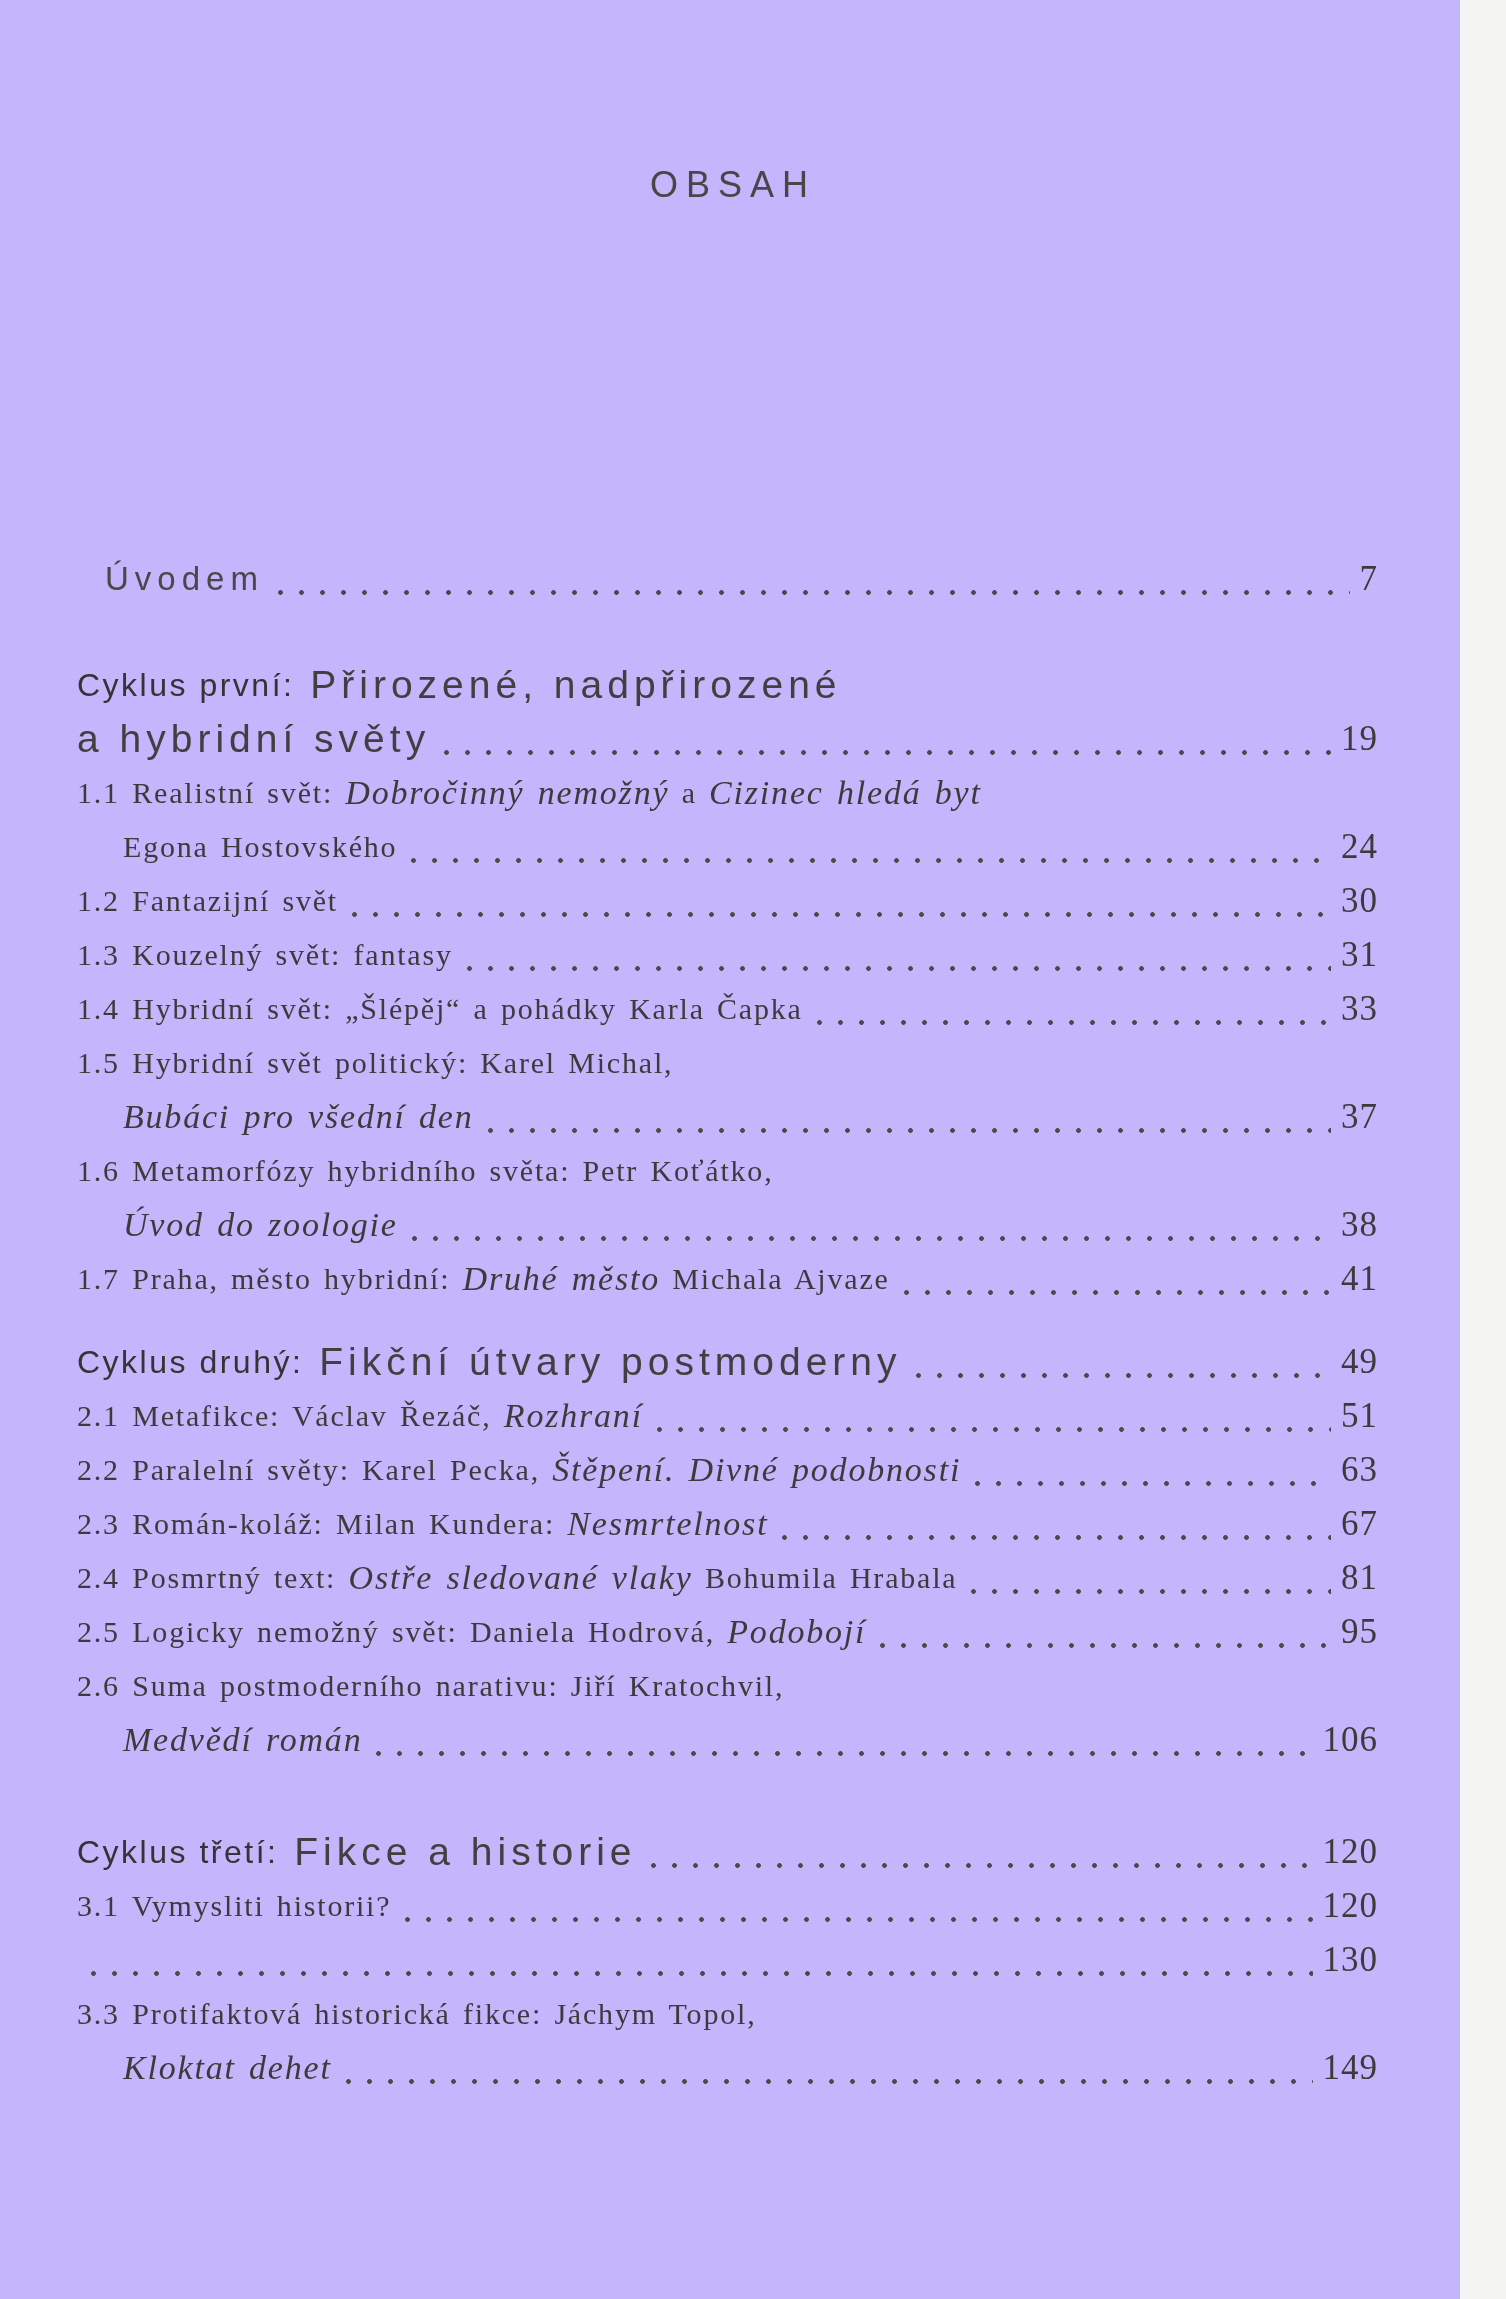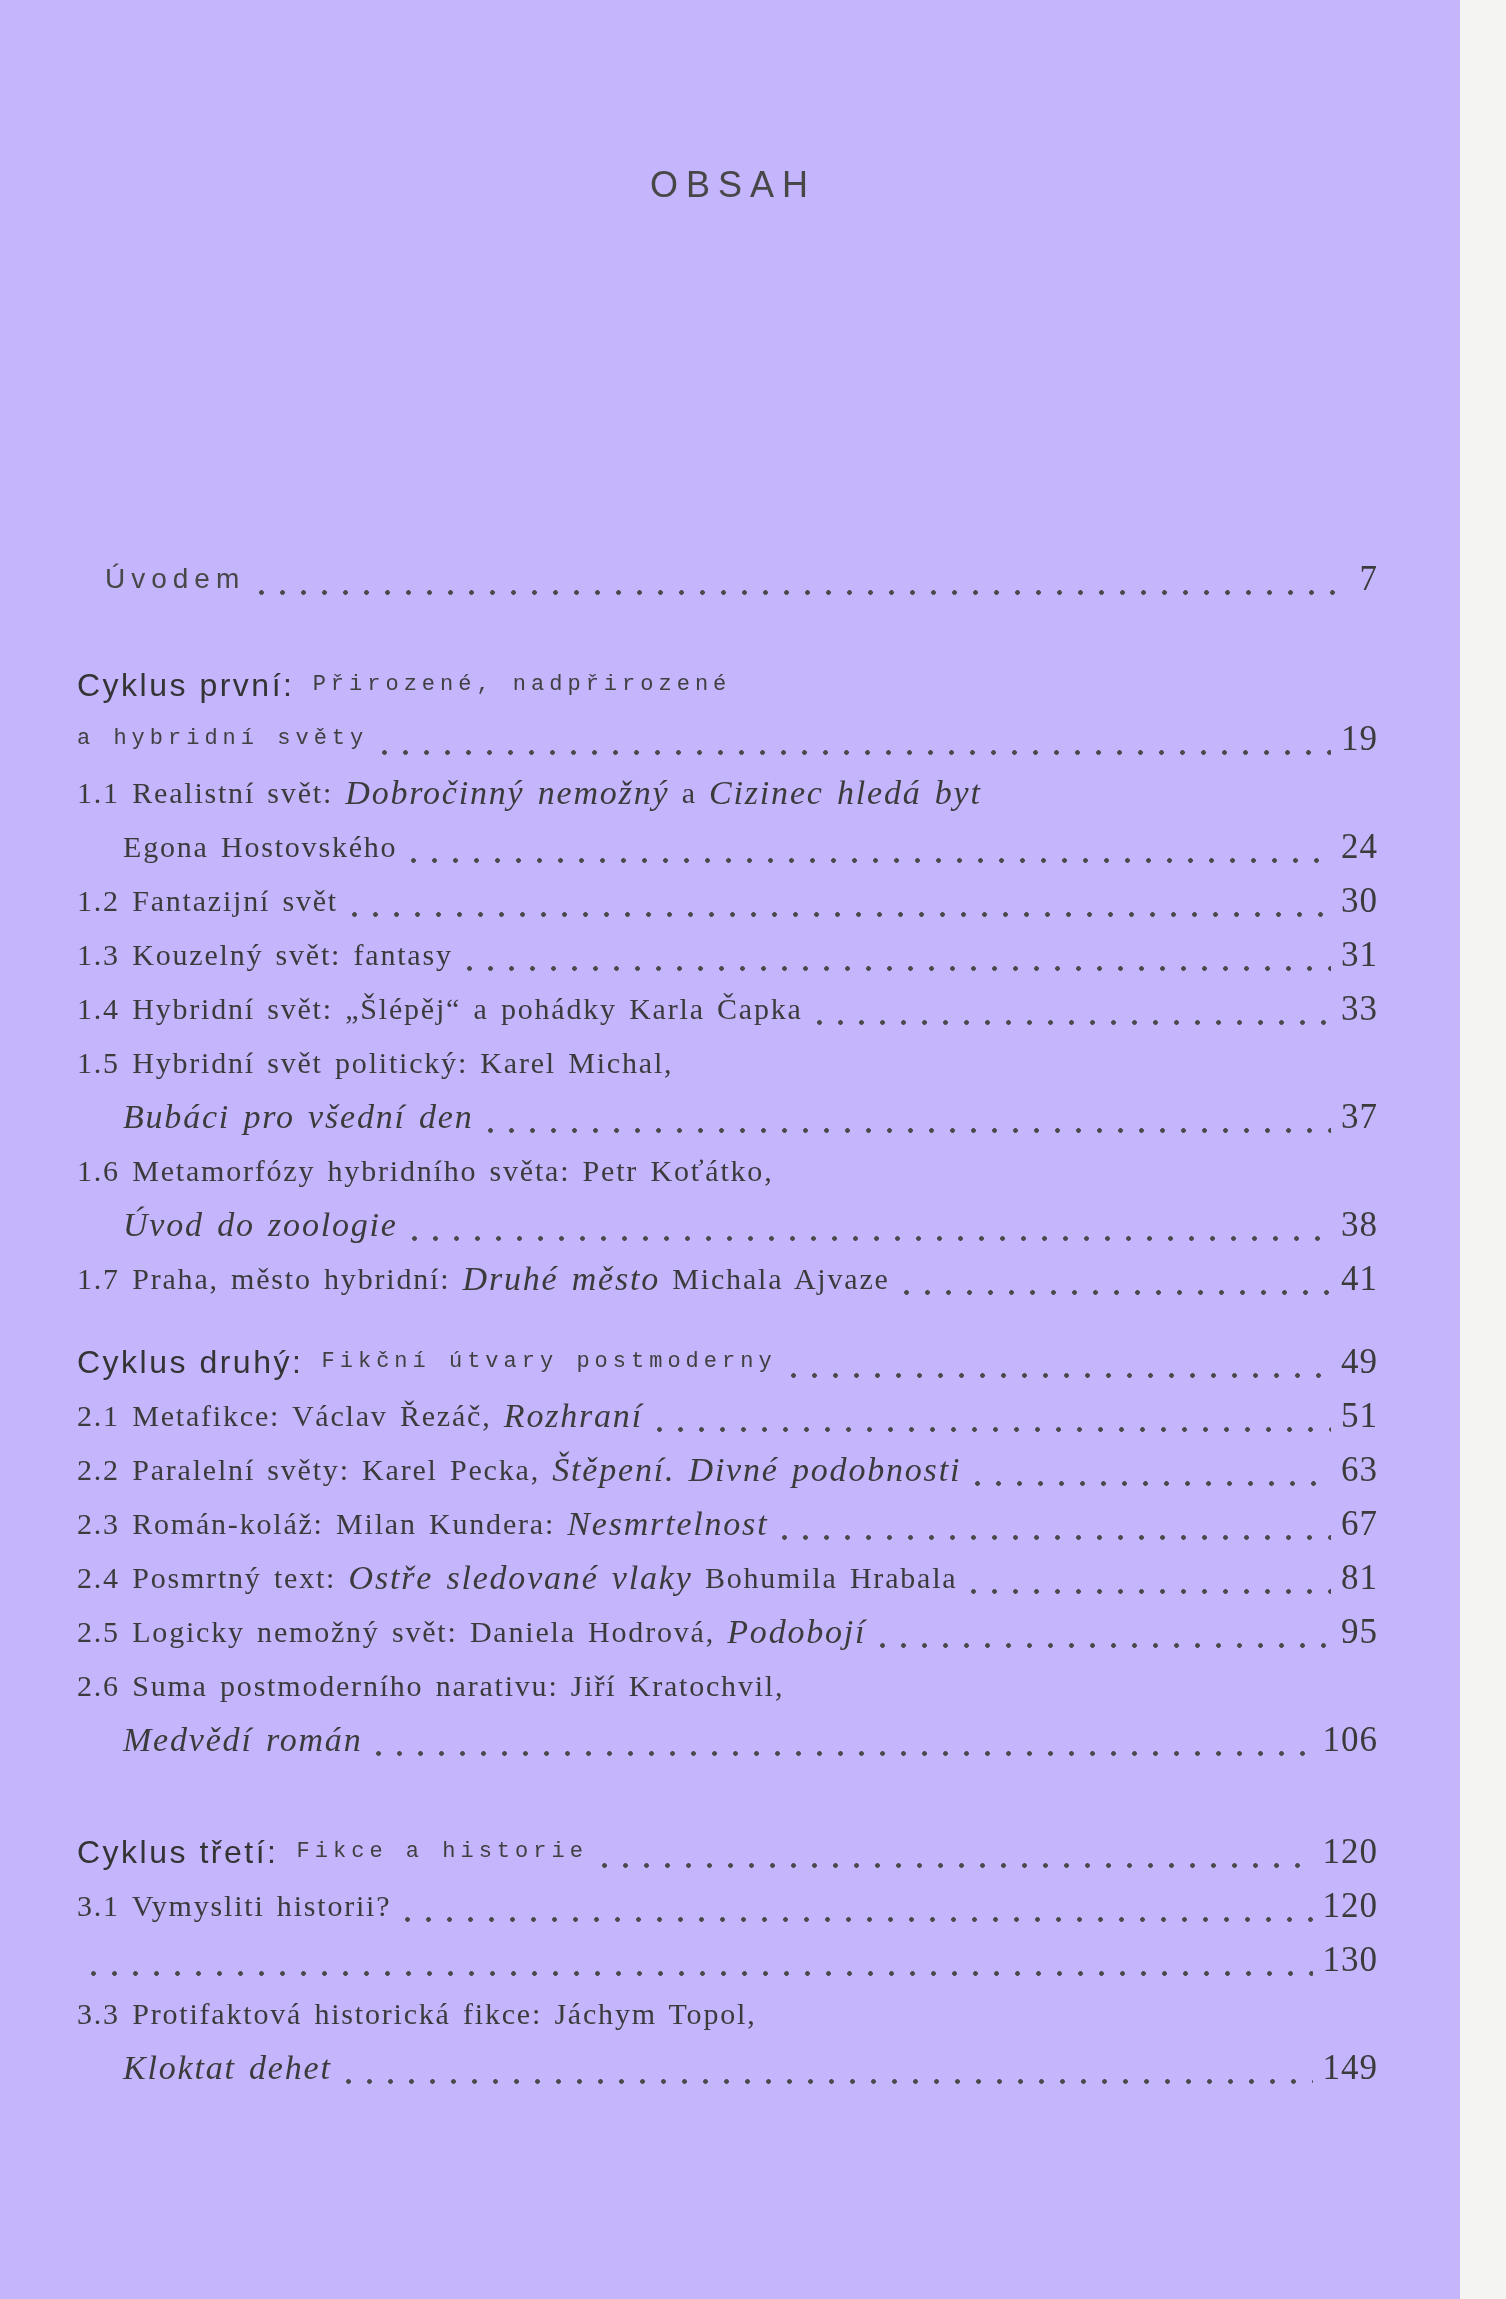--- a/index.html
+++ b/index.html
@@ -11,22 +11,22 @@
     position:absolute;top:164px;left:0;width:1466px;text-align:center;
     font-family:"Liberation Sans",sans-serif;font-size:36px;
     letter-spacing:8px;color:#474747;
   }
   .toc{position:absolute;left:77px;top:552px;width:1301px;}
   .row{display:flex;height:54px;}
   .row>span{line-height:54px;white-space:pre;}
   .rm{font-size:30px;letter-spacing:1.8px;word-spacing:3px;}
   .it{font-style:italic;font-size:34px;letter-spacing:1.8px;word-spacing:3px;}
   .sb{font-family:"Liberation Sans",sans-serif;font-weight:400;font-size:32px;letter-spacing:2.5px;color:#343434;}
-  .sr{font-family:Liberation Mono, monospace;font-size:22px;letter-spacing:5px;color:#404040;}
-  .sans-ls{font-family:"Liberation Sans",sans-serif;font-size:28px;letter-spacing:6px;color:#484848;}
+  .sr{font-family:Liberation Sans, sans-serif;font-size:39px;letter-spacing:5px;color:#404040;}
+  .sans-ls{font-family:"Liberation Sans",sans-serif;font-size:33px;letter-spacing:6px;color:#484848;}
   .leader{
     flex:1;margin:0 10px 0 14px;
     background-image:radial-gradient(circle at 2.5px 2.5px,#4a4a4a 2px,rgba(0,0,0,0) 2.7px);
     background-size:21px 5px;background-repeat:repeat-x;background-position:0 38px;
   }
   .pg{font-size:35px;letter-spacing:1px;color:#3b3b3b;}
   .indent{padding-left:46px;}
   .uvodem-row{padding-left:28px;}
   .gap-a{margin-top:52px;}
   .gap-b{margin-top:29px;}

